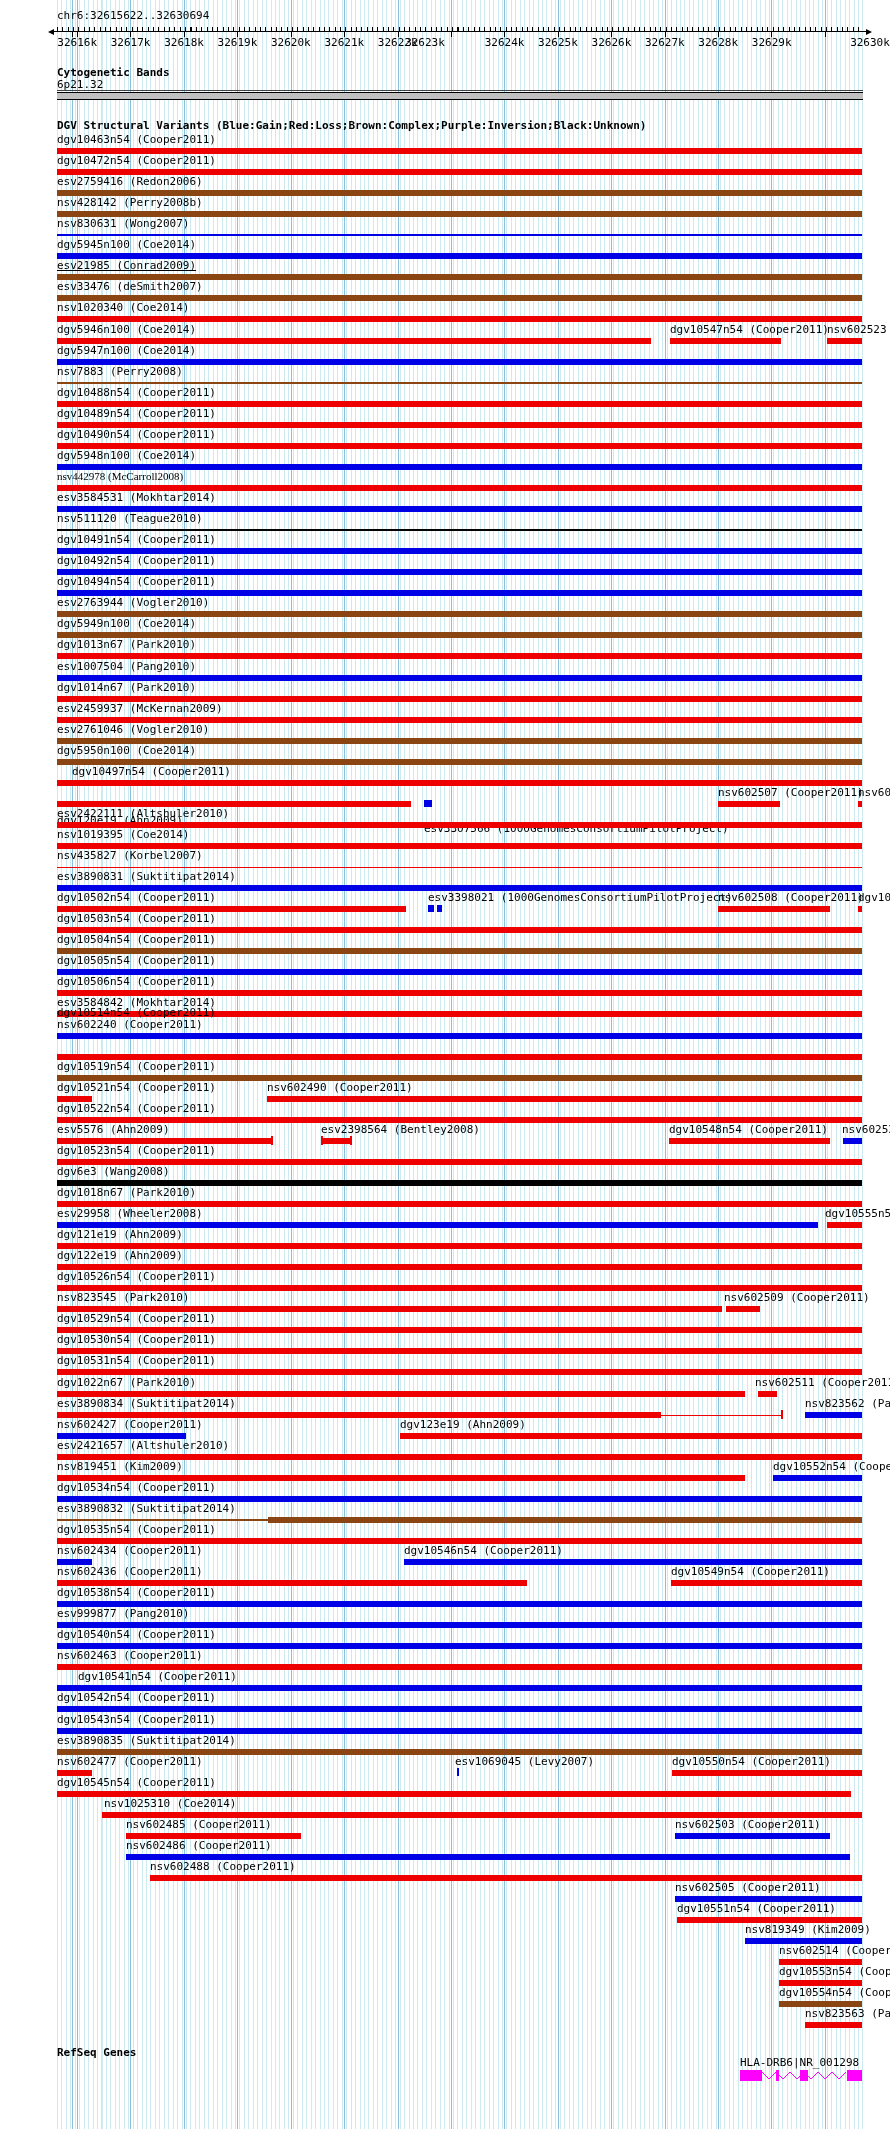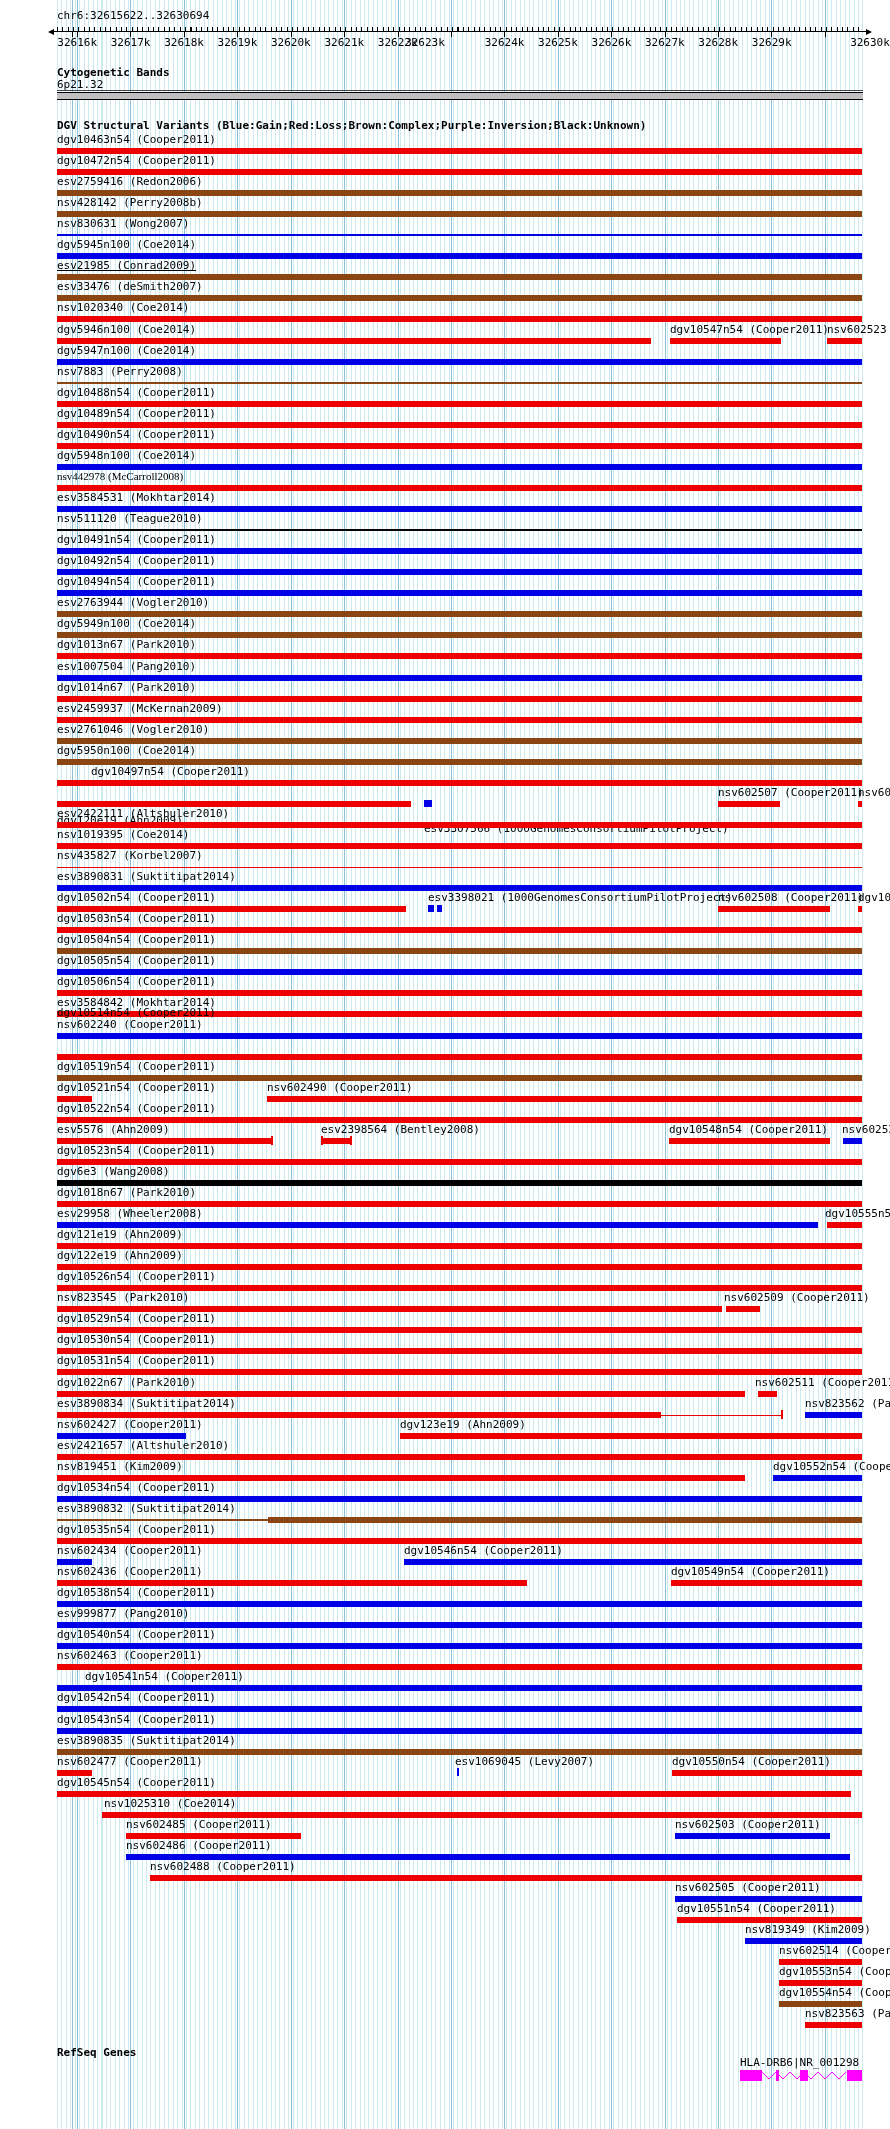--- a/index.html
+++ b/index.html
@@ -129,21 +129,21 @@
       <span class="txt" style="left: 57px; top: 660.5px;">esv1007504 (Pang2010)</span>
       <div class="bar" style="left: 57px; top: 674.5px; width: 805px; height: 6px; background: rgb(0, 0, 230);"></div>
       <span class="txt" style="left: 57px; top: 681.56px;">dgv1014n67 (Park2010)</span>
       <div class="bar" style="left: 57px; top: 695.56px; width: 805px; height: 6px; background: rgb(238, 0, 0);"></div>
       <span class="txt" style="left: 57px; top: 702.62px;">esv2459937 (McKernan2009)</span>
       <div class="bar" style="left: 57px; top: 716.62px; width: 805px; height: 6px; background: rgb(238, 0, 0);"></div>
       <span class="txt" style="left: 57px; top: 723.68px;">esv2761046 (Vogler2010)</span>
       <div class="bar" style="left: 57px; top: 737.68px; width: 805px; height: 6px; background: rgb(139, 69, 19);"></div>
       <span class="txt" style="left: 57px; top: 744.74px;">dgv5950n100 (Coe2014)</span>
       <div class="bar" style="left: 57px; top: 758.74px; width: 805px; height: 6px; background: rgb(139, 69, 19);"></div>
-      <span class="txt" style="left: 71px; top: 765.8px; padding-left: 20px;">dgv10497n54 (Cooper2011)</span>
+      <span class="txt" style="left: 52px; top: 765.8px; padding-left: 20px;">dgv10497n54 (Cooper2011)</span>
       <div class="bar" style="left: 57px; top: 779.8px; width: 805px; height: 6px; background: rgb(238, 0, 0);"></div>
       <span class="txt" style="left: 57px; top: 786.86px; margin-top: 28px;">dgv120e19 (Ahn2009)</span>
       <span class="txt" style="left: 424px; top: 823px;">esv3307566 (1000GenomesConsortiumPilotProject)</span>
       <span class="txt" style="left: 718px; top: 786.86px;">nsv602507 (Cooper2011)</span>
       <span class="txt" style="left: 858px; top: 786.86px;">nsv60</span>
       <div class="bar" style="left: 57px; top: 800.86px; width: 354px; height: 6px; background: rgb(238, 0, 0);"></div>
       <div class="bar" style="left: 424px; top: 799.86px; width: 8px; height: 7px; background: rgb(0, 0, 230);"></div>
       <div class="bar" style="left: 718px; top: 800.86px; width: 62px; height: 6px; background: rgb(238, 0, 0);"></div>
       <div class="bar" style="left: 858px; top: 800.86px; width: 4px; height: 6px; background: rgb(238, 0, 0);"></div>
       <span class="txt" style="left: 57px; top: 807.92px;">esv2422111 (Altshuler2010)</span>
@@ -258,21 +258,21 @@
       <div class="bar" style="left: 57px; top: 1580.08px; width: 470px; height: 6px; background: rgb(238, 0, 0);"></div>
       <div class="bar" style="left: 671px; top: 1580.08px; width: 191px; height: 6px; background: rgb(238, 0, 0);"></div>
       <span class="txt" style="left: 57px; top: 1587.14px;">dgv10538n54 (Cooper2011)</span>
       <div class="bar" style="left: 57px; top: 1601.14px; width: 805px; height: 6px; background: rgb(0, 0, 230);"></div>
       <span class="txt" style="left: 57px; top: 1608.2px;">esv999877 (Pang2010)</span>
       <div class="bar" style="left: 57px; top: 1622.2px; width: 805px; height: 6px; background: rgb(0, 0, 230);"></div>
       <span class="txt" style="left: 57px; top: 1629.26px;">dgv10540n54 (Cooper2011)</span>
       <div class="bar" style="left: 57px; top: 1643.26px; width: 805px; height: 6px; background: rgb(0, 0, 230);"></div>
       <span class="txt" style="left: 57px; top: 1650.32px;">nsv602463 (Cooper2011)</span>
       <div class="bar" style="left: 57px; top: 1664.32px; width: 805px; height: 6px; background: rgb(238, 0, 0);"></div>
-      <span class="txt" style="left: 57px; top: 1671.38px; padding-left: 28px;">dgv10541n54 (Cooper2011)</span>
+      <span class="txt" style="left: 50px; top: 1671.38px; padding-left: 28px;">dgv10541n54 (Cooper2011)</span>
       <div class="bar" style="left: 57px; top: 1685.38px; width: 805px; height: 6px; background: rgb(0, 0, 230);"></div>
       <span class="txt" style="left: 57px; top: 1692.44px;">dgv10542n54 (Cooper2011)</span>
       <div class="bar" style="left: 57px; top: 1706.44px; width: 805px; height: 6px; background: rgb(0, 0, 230);"></div>
       <span class="txt" style="left: 57px; top: 1713.5px;">dgv10543n54 (Cooper2011)</span>
       <div class="bar" style="left: 57px; top: 1727.5px; width: 805px; height: 6px; background: rgb(0, 0, 230);"></div>
       <span class="txt" style="left: 57px; top: 1734.56px;">esv3890835 (Suktitipat2014)</span>
       <div class="bar" style="left: 57px; top: 1748.56px; width: 805px; height: 6px; background: rgb(139, 69, 19);"></div>
       <span class="txt" style="left: 57px; top: 1755.62px;">nsv602477 (Cooper2011)</span>
       <span class="txt" style="left: 455px; top: 1755.62px;">esv1069045 (Levy2007)</span>
       <span class="txt" style="left: 672px; top: 1755.62px;">dgv10550n54 (Cooper2011)</span>

